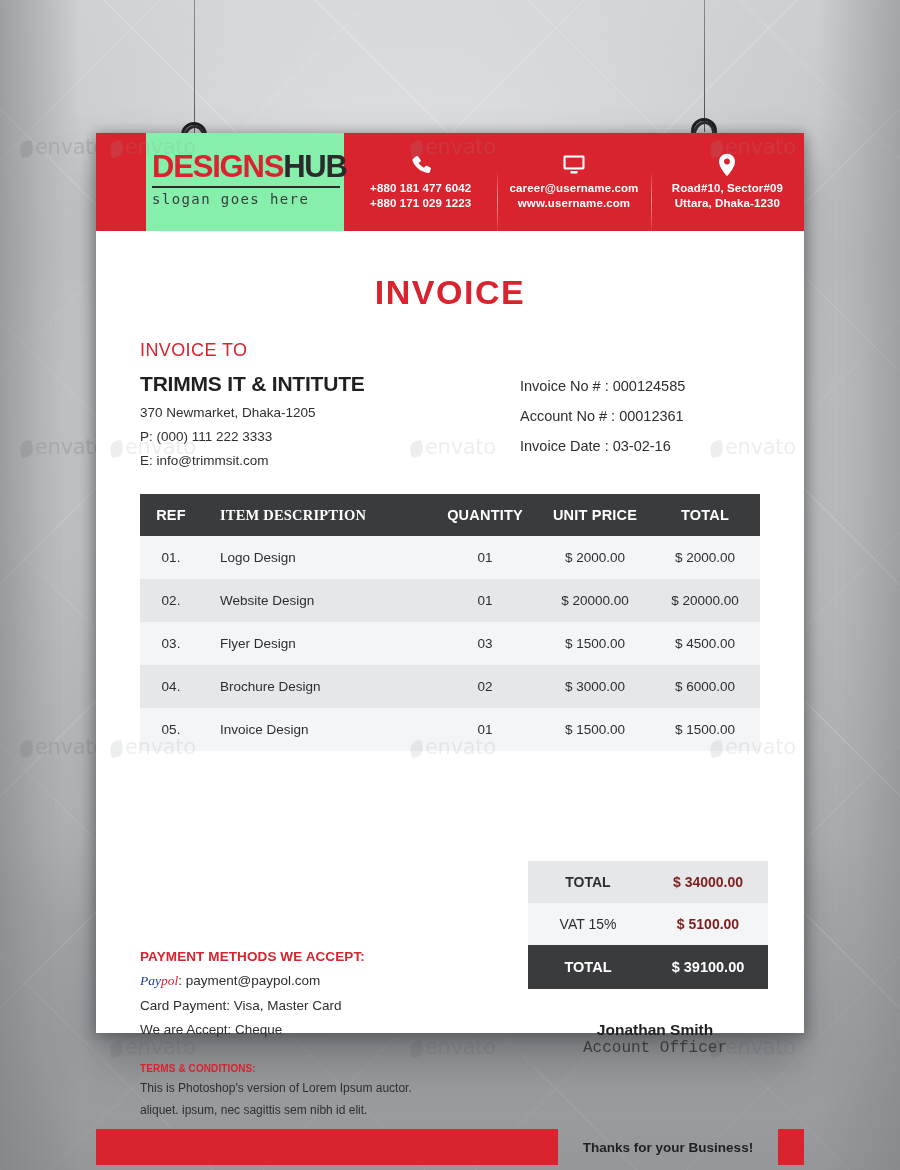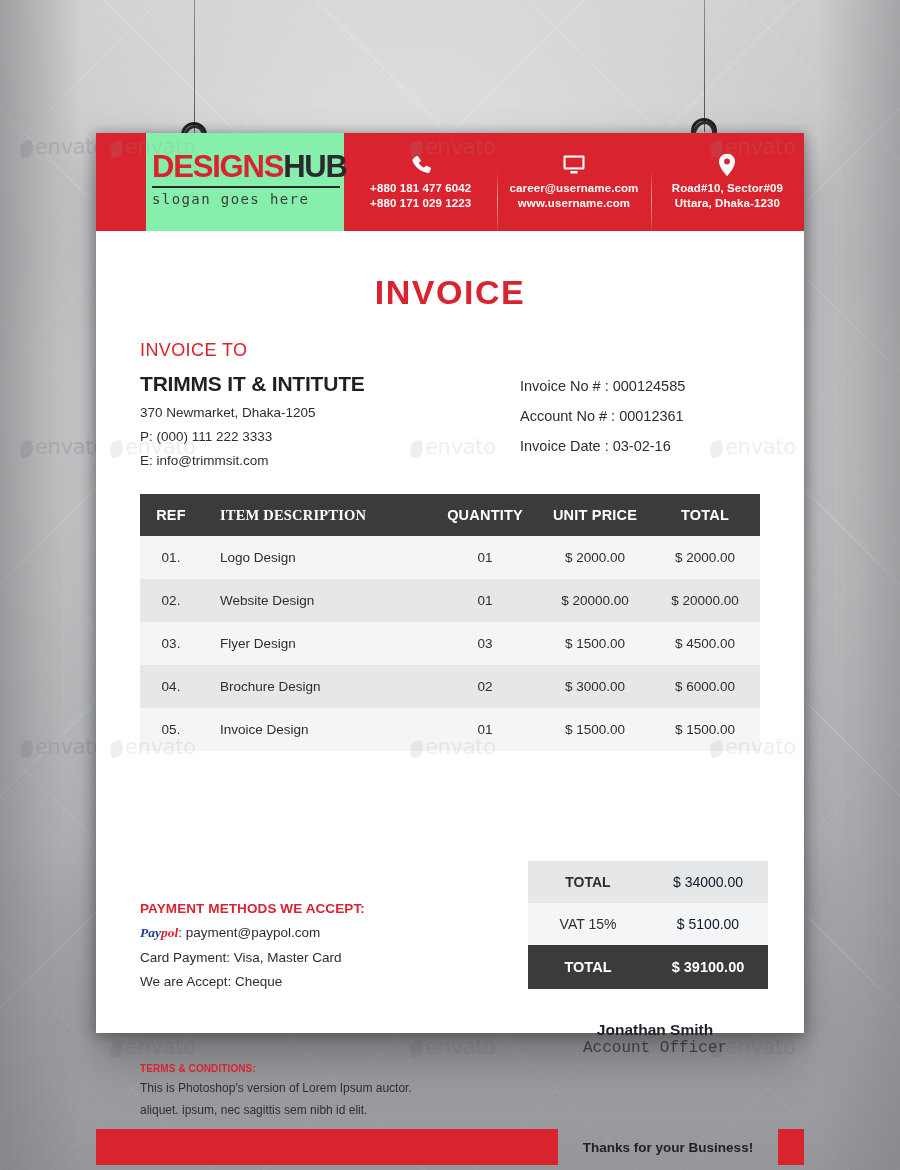--- a/index.html
+++ b/index.html
@@ -297,50 +297,51 @@
     top: 588px;
     width: 240px;
   }
   .sum-row {
     display: flex;
     align-items: center;
     height: 42px;
     font-size: 14px;
   }
   .sum-row .k { flex: 1; text-align: center; color: #2d2e30; }
-  .sum-row .v { flex: 1; text-align: center; color: #0f172a; font-weight: 400; }
+  .sum-row .v { flex: 1; text-align: center; color: #7f1d1d; font-weight: 700; }
   .sum-row.sub   { background: #e6e7e9; }
   .sum-row.sub .k { font-weight: 700; }
   .sum-row.vat   { background: #f4f5f6; }
   .sum-row.grand { background: #3a3b3d; height: 44px; }
   .sum-row.grand .k,
   .sum-row.grand .v { color: #ffffff; font-weight: 700; font-size: 14.5px; }
 
   
   #payments {
     position: absolute;
     left: 44px;
     top: 628px;
     width: 340px;
   }
   #payments-title {
     color: #d9232e;
     font-size: 13.5px;
     font-weight: 700;
     letter-spacing: .1px;
+    margin-top: 48px;
   }
   .pay-line {
     font-size: 13.5px;
     color: #2d2e30;
     margin-top: 9px;
   }
   .paypal-mark {
     font-family: "Liberation Serif", serif;
     font-style: italic;
-    font-weight: 700;
+    font-weight: 400;
     margin-top: 44px;
   }
   .paypal-mark .p1 { color: #1b3d8f; }
   .paypal-mark .p2 { color: #d9232e; }
 
   
   #signature {
     position: absolute;
     right: 44px;
     top: 748px;

